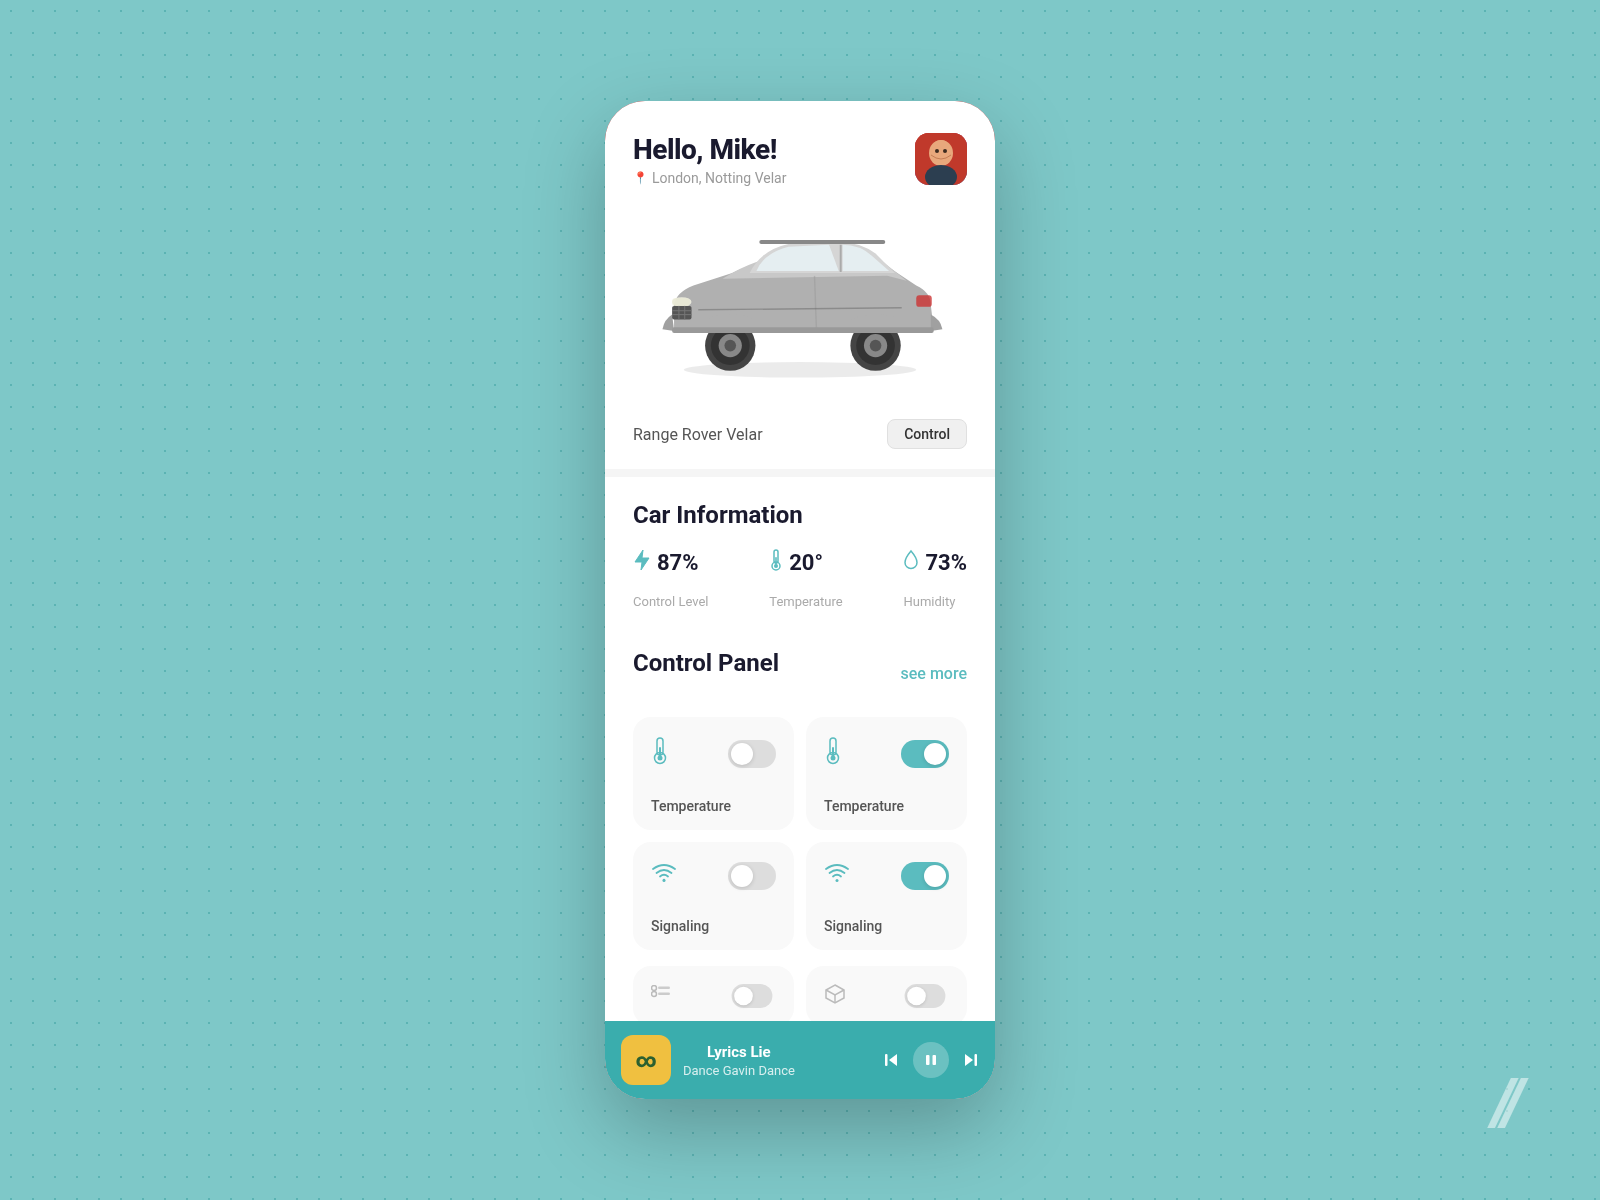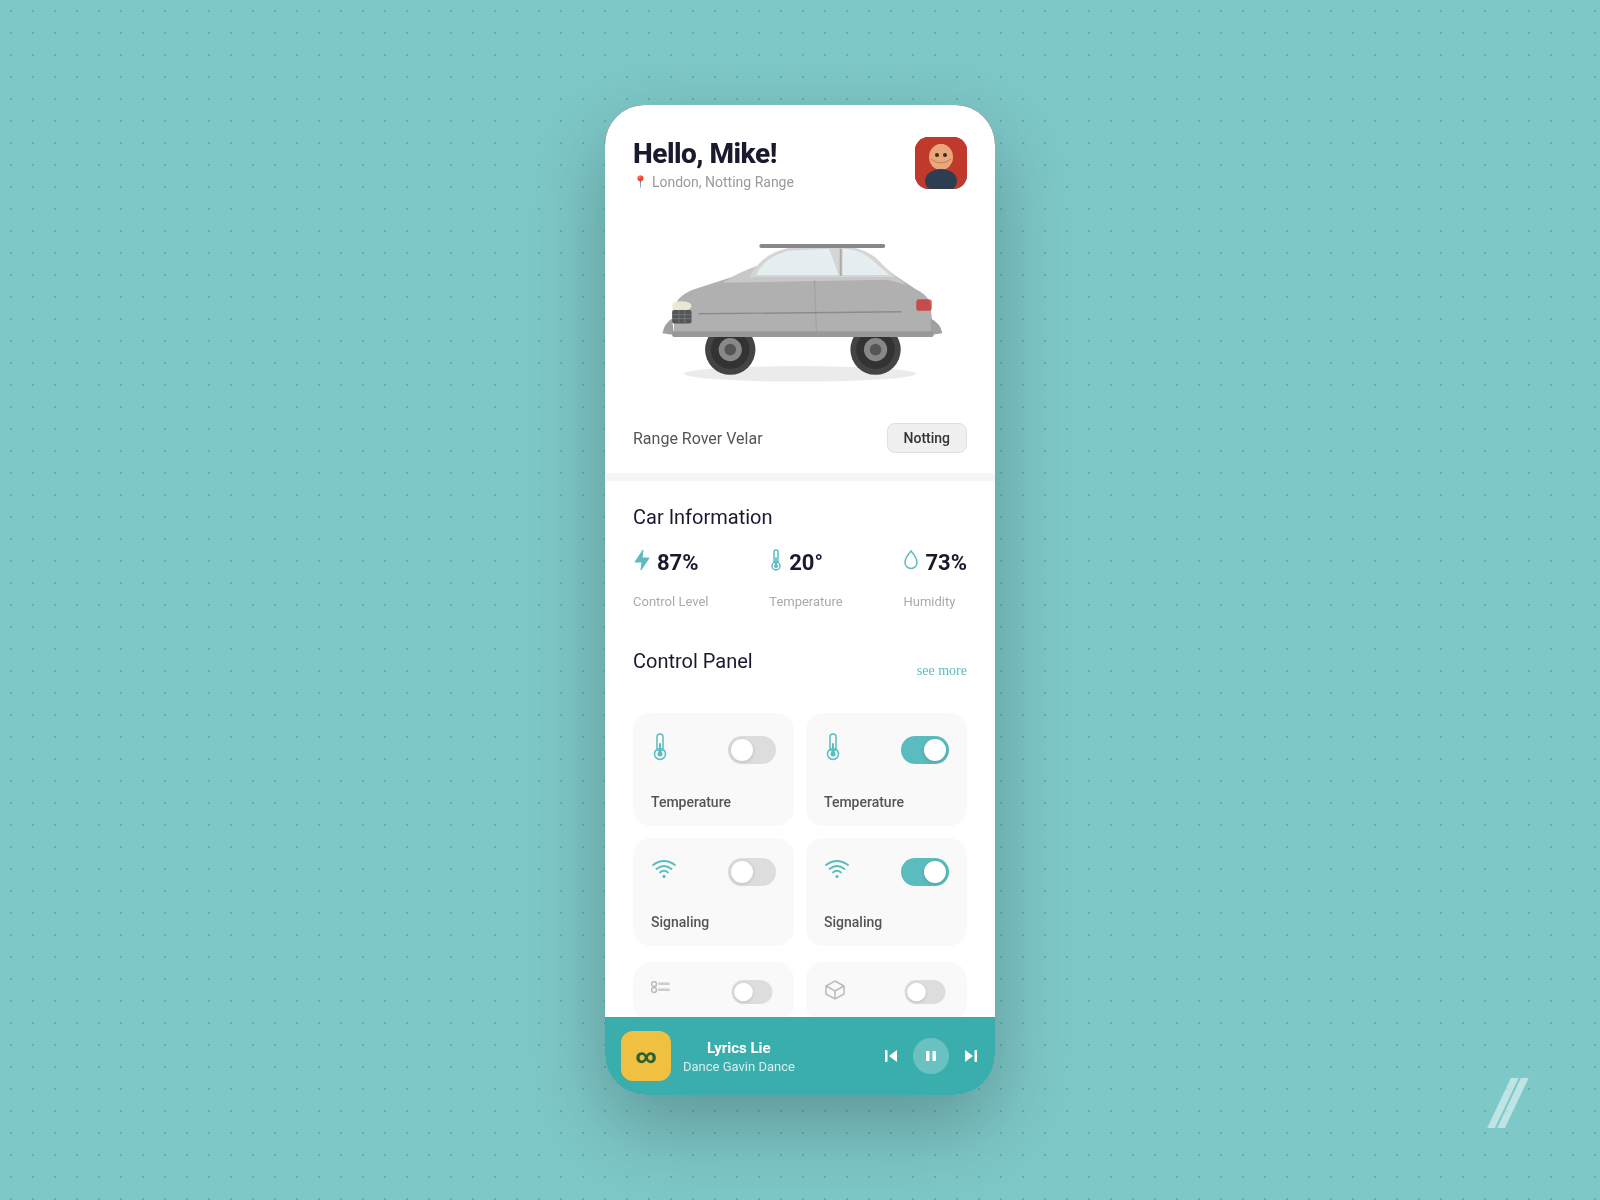--- a/index.html
+++ b/index.html
@@ -142,22 +142,22 @@
       height: 8px;
       background: #f5f5f5;
     }
 
     
     .car-info-section {
       padding: 24px 28px 20px;
     }
 
     .section-title {
-      font-size: 20px;
-      font-weight: 400;
+      font-size: 24px;
+      font-weight: 700;
       color: #1a1a2e;
       margin-bottom: 20px;
     }
 
     .car-stats {
       display: flex;
       justify-content: space-between;
     }
 
     .stat-item {
@@ -196,24 +196,23 @@
     }
 
     .section-header {
       display: flex;
       justify-content: space-between;
       align-items: center;
       margin-bottom: 20px;
     }
 
     .see-more {
-      font-size: 14px;
+      font-size: 16px;
       color: #5bbcbf;
       font-weight: 500;
-      font-family: Liberation Serif, serif;
     }
 
     .control-grid {
       display: grid;
       grid-template-columns: 1fr 1fr;
       gap: 12px;
     }
 
     .control-card {
       background: #f9f9f9;
@@ -345,21 +344,21 @@
 <body>
 
 <div class="phone-container">
   <div class="phone-content">
 
     <div class="header-section">
       <div class="header-text">
         <div class="greeting">Hello, Mike!</div>
         <div class="location">
           <span class="location-pin">📍</span>
-          <span>London, Notting Range</span>
+          <span>London, Notting Velar</span>
         </div>
       </div>
       <div class="avatar">
         <div class="avatar-img">
           
           <svg width="52" height="52" viewBox="0 0 52 52">
             <rect width="52" height="52" fill="#c0392b"></rect>
             <ellipse cx="26" cy="20" rx="12" ry="13" fill="#e8a87c"></ellipse>
             <ellipse cx="26" cy="44" rx="16" ry="12" fill="#2c3e50"></ellipse>
             <ellipse cx="26" cy="18" rx="10" ry="11" fill="#e8a87c"></ellipse>
@@ -422,21 +421,21 @@
           <line x1="28" y1="95" x2="48" y2="95" stroke="#777" stroke-width="1"></line>
           <line x1="35" y1="86" x2="35" y2="100" stroke="#777" stroke-width="1"></line>
           <line x1="41" y1="86" x2="41" y2="100" stroke="#777" stroke-width="1"></line>
 
           <path d="M55 90 L265 88" stroke="#555" stroke-width="1.5" opacity="0.4"></path>
         </svg>
       </div>
 
       <div class="car-label-row">
         <span class="car-name">Range Rover Velar</span>
-        <div class="launched-badge">Notting</div>
+        <div class="launched-badge">Control</div>
       </div>
     </div>
 
     <div class="divider"></div>
 
     <div class="car-info-section">
       <div class="section-title">Car Information</div>
       <div class="car-stats">
 
         <div class="stat-item">

